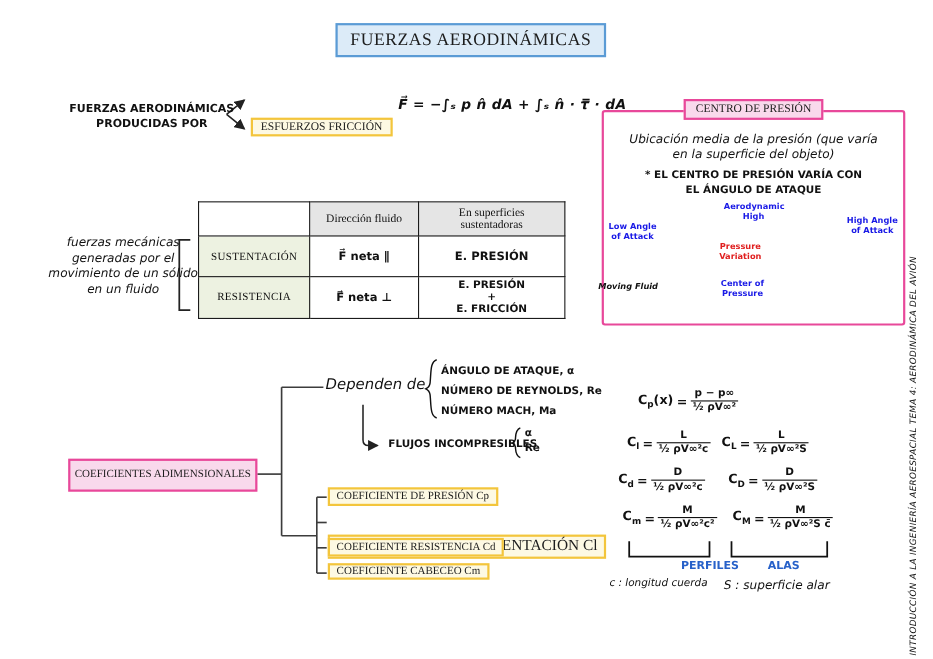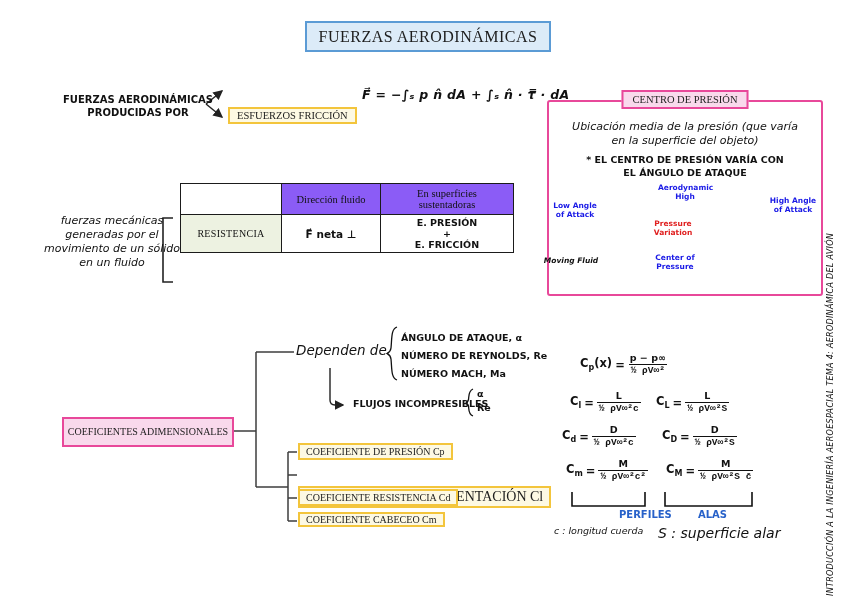--- a/index.html
+++ b/index.html
@@ -14,36 +14,36 @@
   .box-blue{border:2px solid #5b9bd5;background:#dcebf8;}
   .box-yellow{border:2px solid #f3c53c;background:#fdf9e3;}
   .box-pink{border:2px solid #e8489a;background:#f9d9ec;}
   .title-box{left:305px;top:21px;width:242px;height:27px;line-height:27px;font-size:16px;
              letter-spacing:.5px;text-align:center;}
   .ylab{font-size:10.5px;padding:1px 7px;}
   
   table.ftable{position:absolute;left:180px;top:183px;border-collapse:collapse;table-layout:fixed;}
   table.ftable td{border:1.5px solid #1b1b1b;text-align:center;vertical-align:middle;padding:0 2px;}
   td.nocell{border:none;background:transparent;}
-  td.hcell{font-family:"Liberation Serif",serif;font-size:10.5px;background:#8b5cf6;}
+  td.hcell{font-family:"Liberation Serif",serif;font-size:10.5px;background:#e5e5e5;}
   td.lcell{font-family:"Liberation Serif",serif;font-size:10px;letter-spacing:.3px;background:#edf2e1;}
   td.wcell{font-family:"DejaVu Sans",sans-serif;font-weight:bold;font-size:10.5px;}
   
   .cop-panel{left:547px;top:100px;width:272px;height:192px;border:2.5px solid #e8489a;border-radius:3px;background:#fff;}
   .cop-label{position:absolute;left:50%;top:-12px;transform:translateX(-50%);
              font-size:10.5px;padding:2px 9px;white-space:nowrap;}
   
   .dlab{position:absolute;font-size:7.5px;font-weight:bold;line-height:8.5px;text-align:center;white-space:pre-line;}
   .blue{color:#1a1ae6;} .red{color:#e02020;}
   
   .formula{position:absolute;display:flex;align-items:center;gap:3px;
            font-family:"DejaVu Sans",sans-serif;font-weight:bold;font-size:11.5px;color:#111;}
   .flhs sub{font-size:8px;}
   .frac{display:inline-flex;flex-direction:column;align-items:center;font-size:9.5px;line-height:12px;}
-  .frac .den{border-top:1.2px solid #111;padding:0 2px;font-family:Liberation Mono, monospace;}
+  .frac .den{border-top:1.2px solid #111;padding:0 2px;}
   .frac .num{padding:0 2px;}
   .sidebar{left:826px;top:278px;height:318px;writing-mode:vertical-rl;transform:rotate(180deg);
            font-size:8px;letter-spacing:.3px;white-space:nowrap;}
   svg{pointer-events:none;}
 </style>
 </head>
 <body>
 
 <div class="page">
 
@@ -145,20 +145,25 @@
 en un fluido</div>
 
   <table class="ftable">
     <tbody>
         <tr>
       <td class="nocell" style="width:96px;height:30px;"></td>
       <td class="hcell prel" style="width:94px;">Dirección fluido</td>
       <td class="hcell prel" style="width:128px;">En superficies
 sustentadoras</td>
     </tr>
+    <tr style="height:37px;">
+      <td class="lcell">SUSTENTACIÓN</td>
+      <td class="wcell">F⃗ neta ∥</td>
+      <td class="wcell">E. PRESIÓN</td>
+    </tr>
     <tr style="height:38px;">
       <td class="lcell">RESISTENCIA</td>
       <td class="wcell">F⃗ neta ⊥</td>
       <td class="wcell prel" style="font-size:9.5px;line-height:11px;">E. PRESIÓN
 +
 E. FRICCIÓN</td>
     </tr>
   </tbody>
     </table>
 
@@ -250,17 +255,17 @@
     <span>=</span>
     <span class="frac">
         <span class="num">M</span>
         <span class="den">½ ρV∞²S c̄</span>
       </span>
   </div>
 
   <div class="abs hw ctr" style="left:583px;top:509px;width:50px;font-size:10px;color:#2761c9;margin-left:36px;">PERFILES</div>
   <div class="abs hw ctr" style="left:690px;top:509px;width:45px;font-size:10px;color:#2761c9;">ALAS</div>
   <div class="abs hws" style="left:554px;top:525px;font-size:9.5px;">c :  longitud cuerda</div>
-  <div class="abs hws" style="left:658px;top:525px;font-size:14px;">S :  superficie alar</div>
+  <div class="abs hws" style="left:658px;top:525px;font-size:11px;">S :  superficie alar</div>
 
   <div class="abs hws sidebar">INTRODUCCIÓN A LA INGENIERÍA AEROESPACIAL  TEMA 4: AERODINÁMICA DEL AVIÓN</div>
 
 </div>
 
 </body></html>

